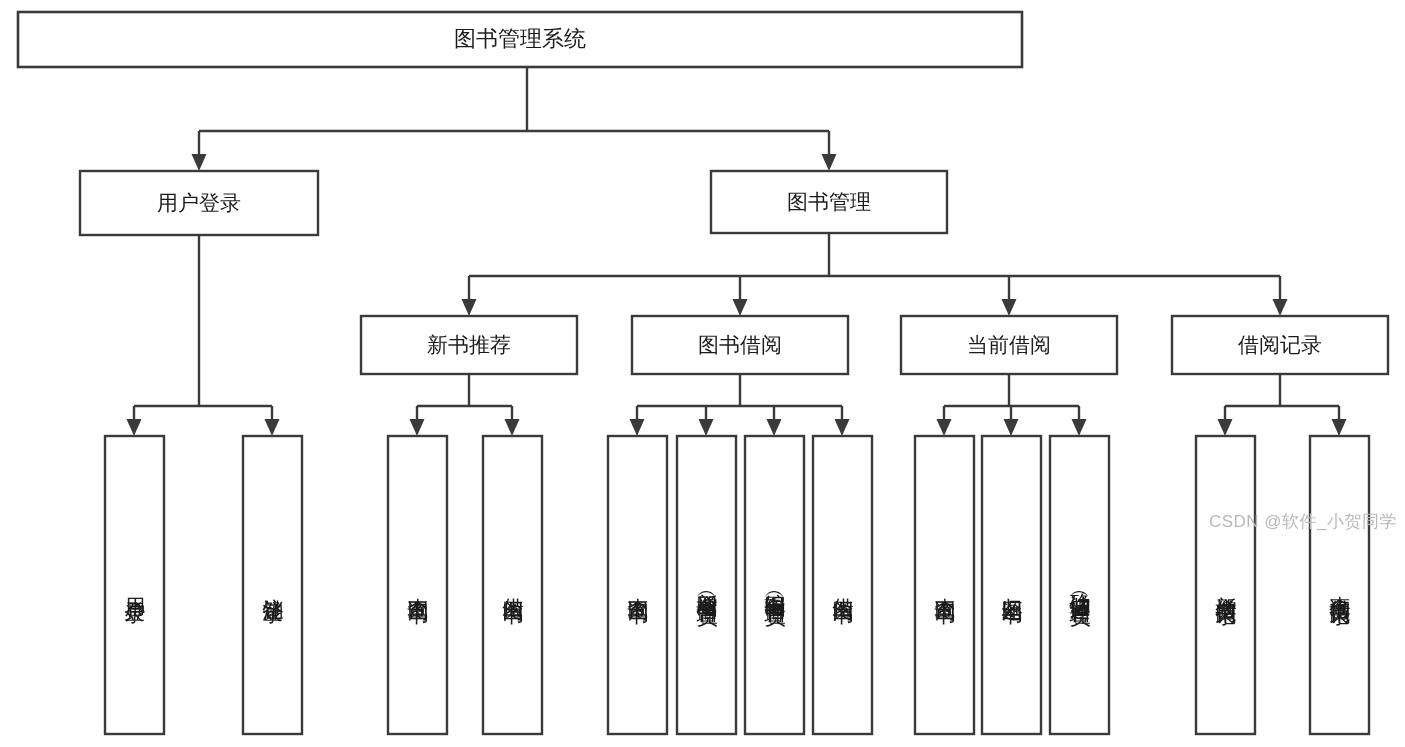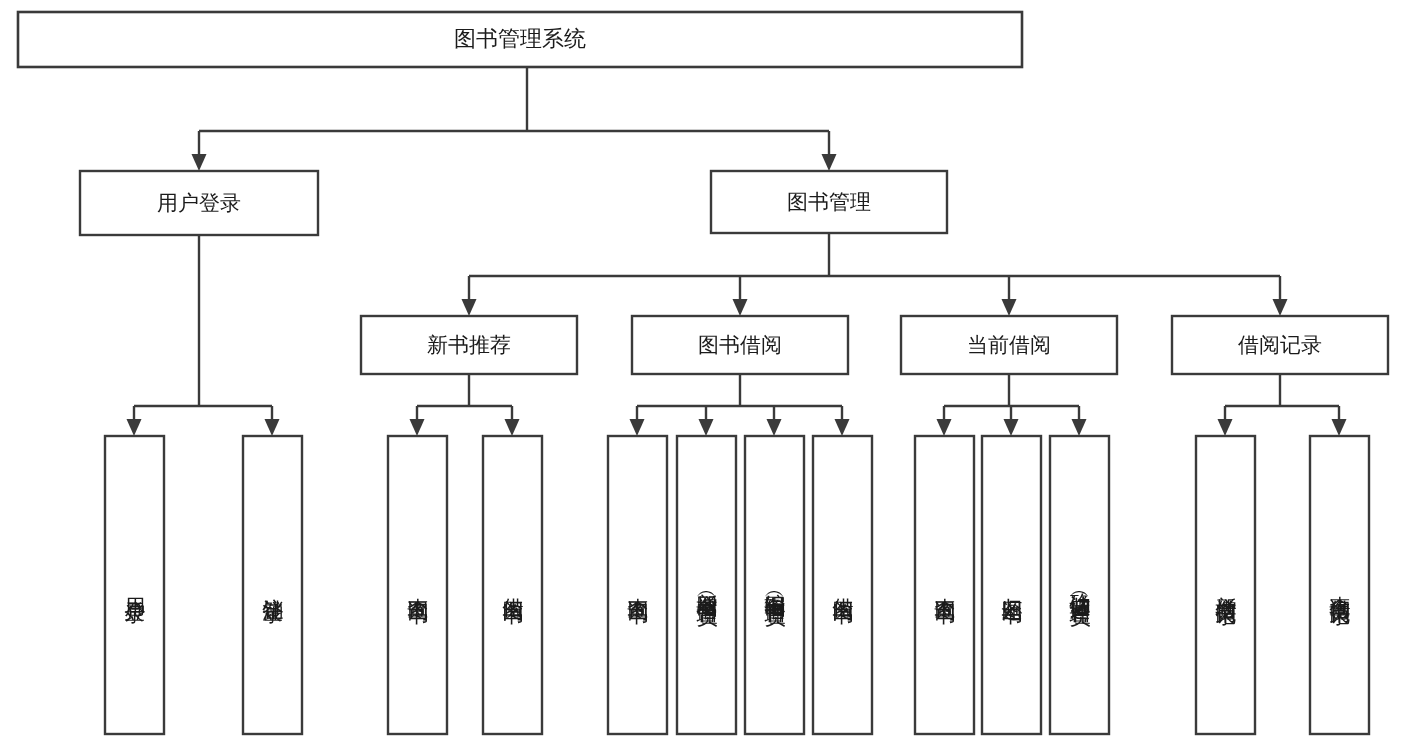--- a/index.html
+++ b/index.html
@@ -215,13 +215,14 @@
         <span class="leaf-label">确认归还（管理员）</span>
       </div>
       <div class="leaf-label-wrap" style="left: 1196px; top: 436px; width: 59px; height: 298px; align-items: center;">
         <span class="leaf-label">新增借阅记录</span>
       </div>
       <div class="leaf-label-wrap" style="left: 1310px; top: 436px; width: 59px; height: 298px; align-items: center;">
         <span class="leaf-label">查询借阅记录</span>
       </div>
     </div>
 
+  <div class="watermark">CSDN @软件_小贺同学</div>
 </div>
 
 </body></html>

